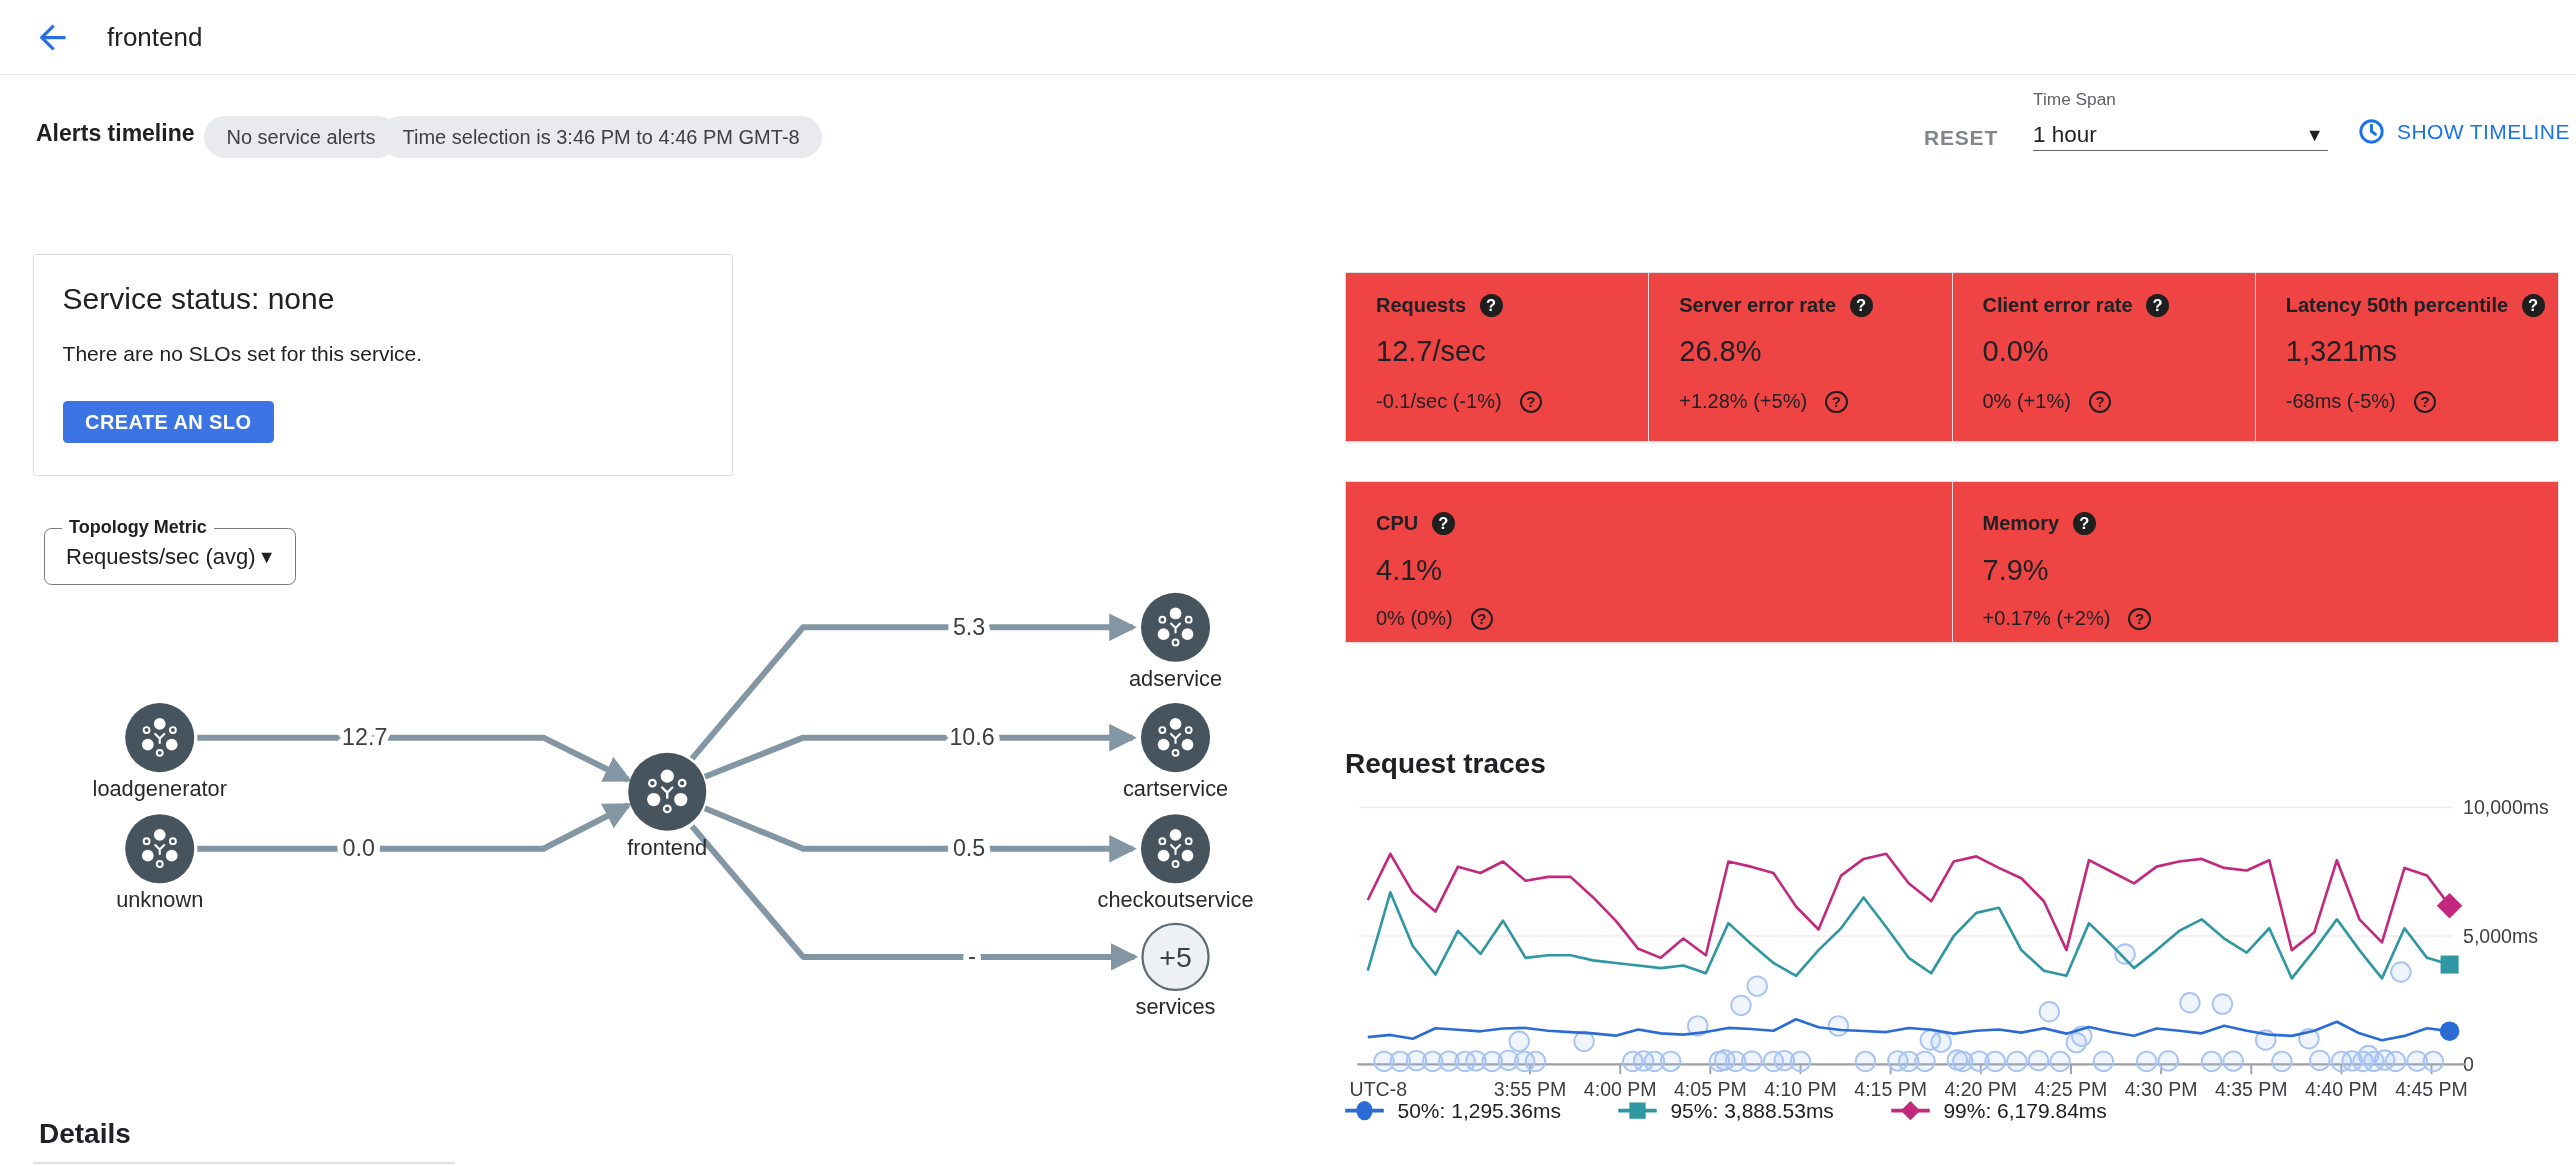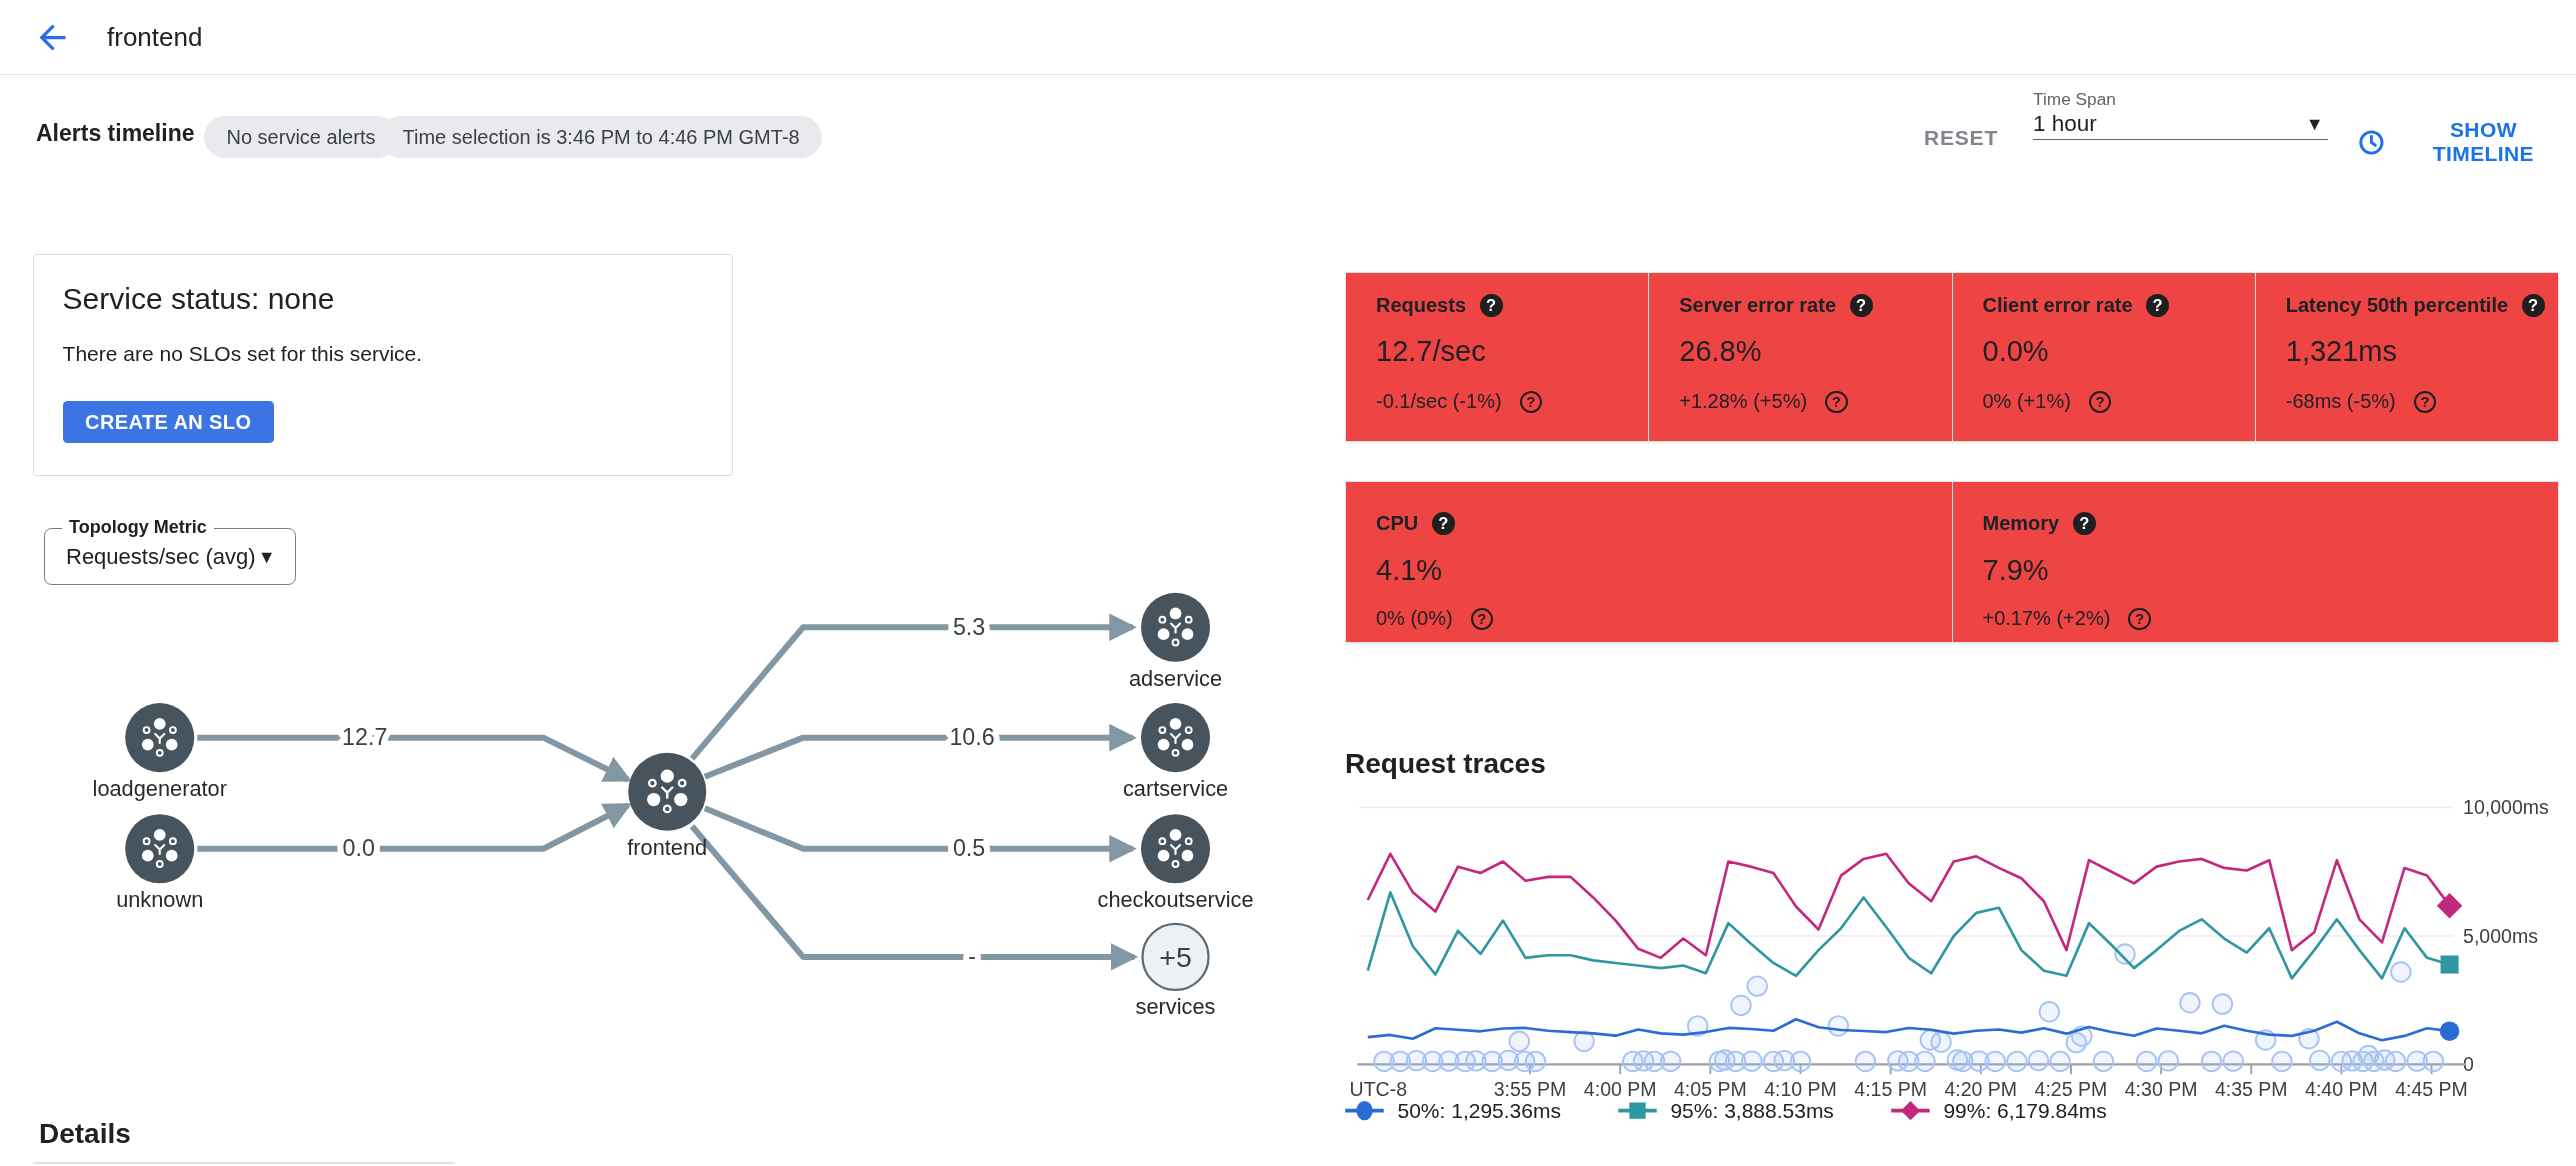--- a/index.html
+++ b/index.html
@@ -20,26 +20,26 @@
   
   .alerts-title { left:36px; top:120px; font-size:23px; font-weight:bold; color:#202124; }
   .chip { top:116px; height:42px; line-height:42px; background:#e9eaee; border-radius:21px;
     padding:0 22.5px; font-size:20px; color:#3c4043; white-space:nowrap; }
   .chip1 { left:204px; }
   .chip2 { left:380px; }
   .reset-btn { left:1918px; top:125px; font-size:21px; font-weight:bold; letter-spacing:0.8px;
     color:#80868b; background:none; border:none; cursor:pointer; }
   .timespan { left:2033px; top:89px; width:295px; border-bottom:1.5px solid #5f6368; padding-bottom:2px; cursor:pointer; }
   .timespan .ts-label { font-size:17.3px; color:#5f6368; display:block; }
-  .timespan .ts-row { display:flex; align-items:center; justify-content:space-between; margin-top:1px; }
+  .timespan .ts-row { display:flex; align-items:center; justify-content:space-between; margin-top:12px; }
   .timespan .ts-value { font-size:22.5px; color:#202124; }
   .timespan .caret { font-size:18px; color:#202124; margin-right:4.5px; }
   .show-timeline { left:2352px; top:117px; display:flex; align-items:center; gap:12px;
     background:none; border:none; cursor:pointer; color:#1a73e8; }
-  .show-timeline span { font-size:21px; font-weight:bold; letter-spacing:0.4px; color:#1a73e8; }
+  .show-timeline span { font-size:21px; font-weight:normal; letter-spacing:0.4px; color:#1a73e8; }
 
   
   .svc-card { left:33px; top:254px; width:700px; height:222px; border:1.5px solid #dadce0; border-radius:3px; background:#fff; }
   .svc-title { position:absolute; left:28.6px; top:27px; font-size:30px; font-weight:400; }
   .svc-body  { position:absolute; left:28.6px; top:87px; font-size:21px; }
   .svc-btn   { position:absolute; left:28.6px; top:146px; height:42px; padding:0 22.5px;
     background:#3d74e3; color:#fff; border:none; border-radius:4.5px;
     font-size:20px; font-weight:bold; letter-spacing:0.4px; font-family:inherit; cursor:pointer; }
 
   

